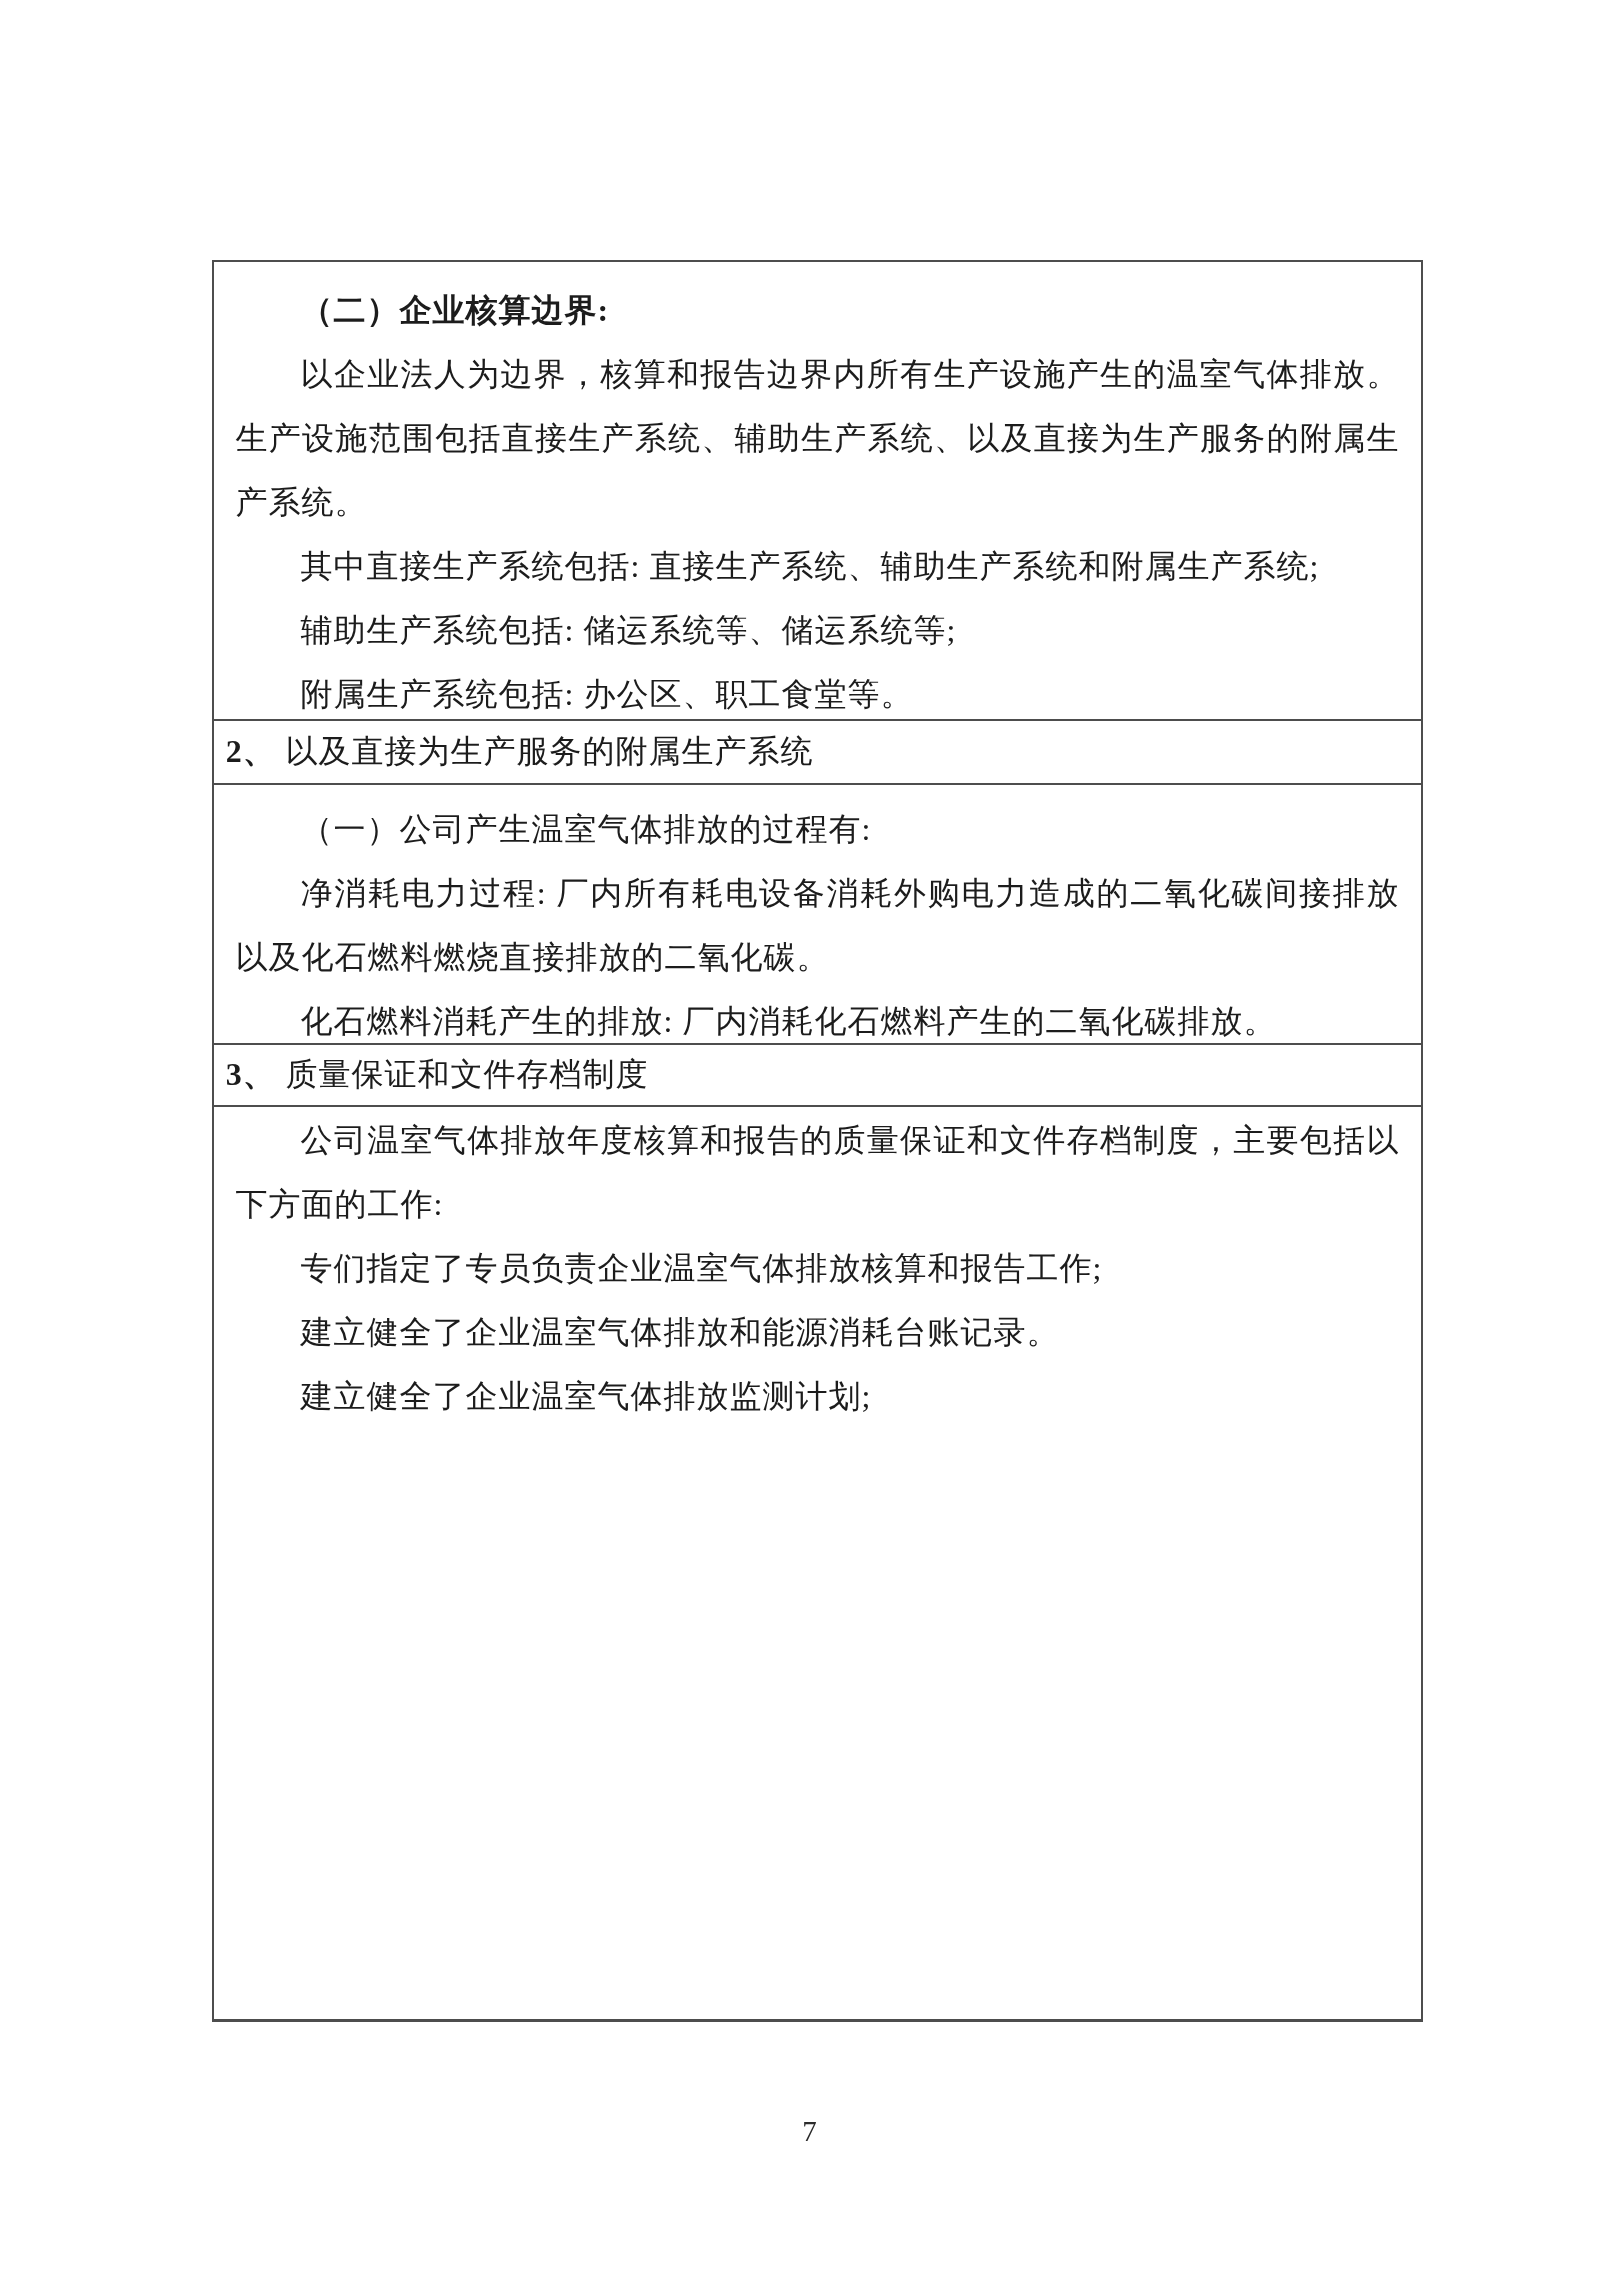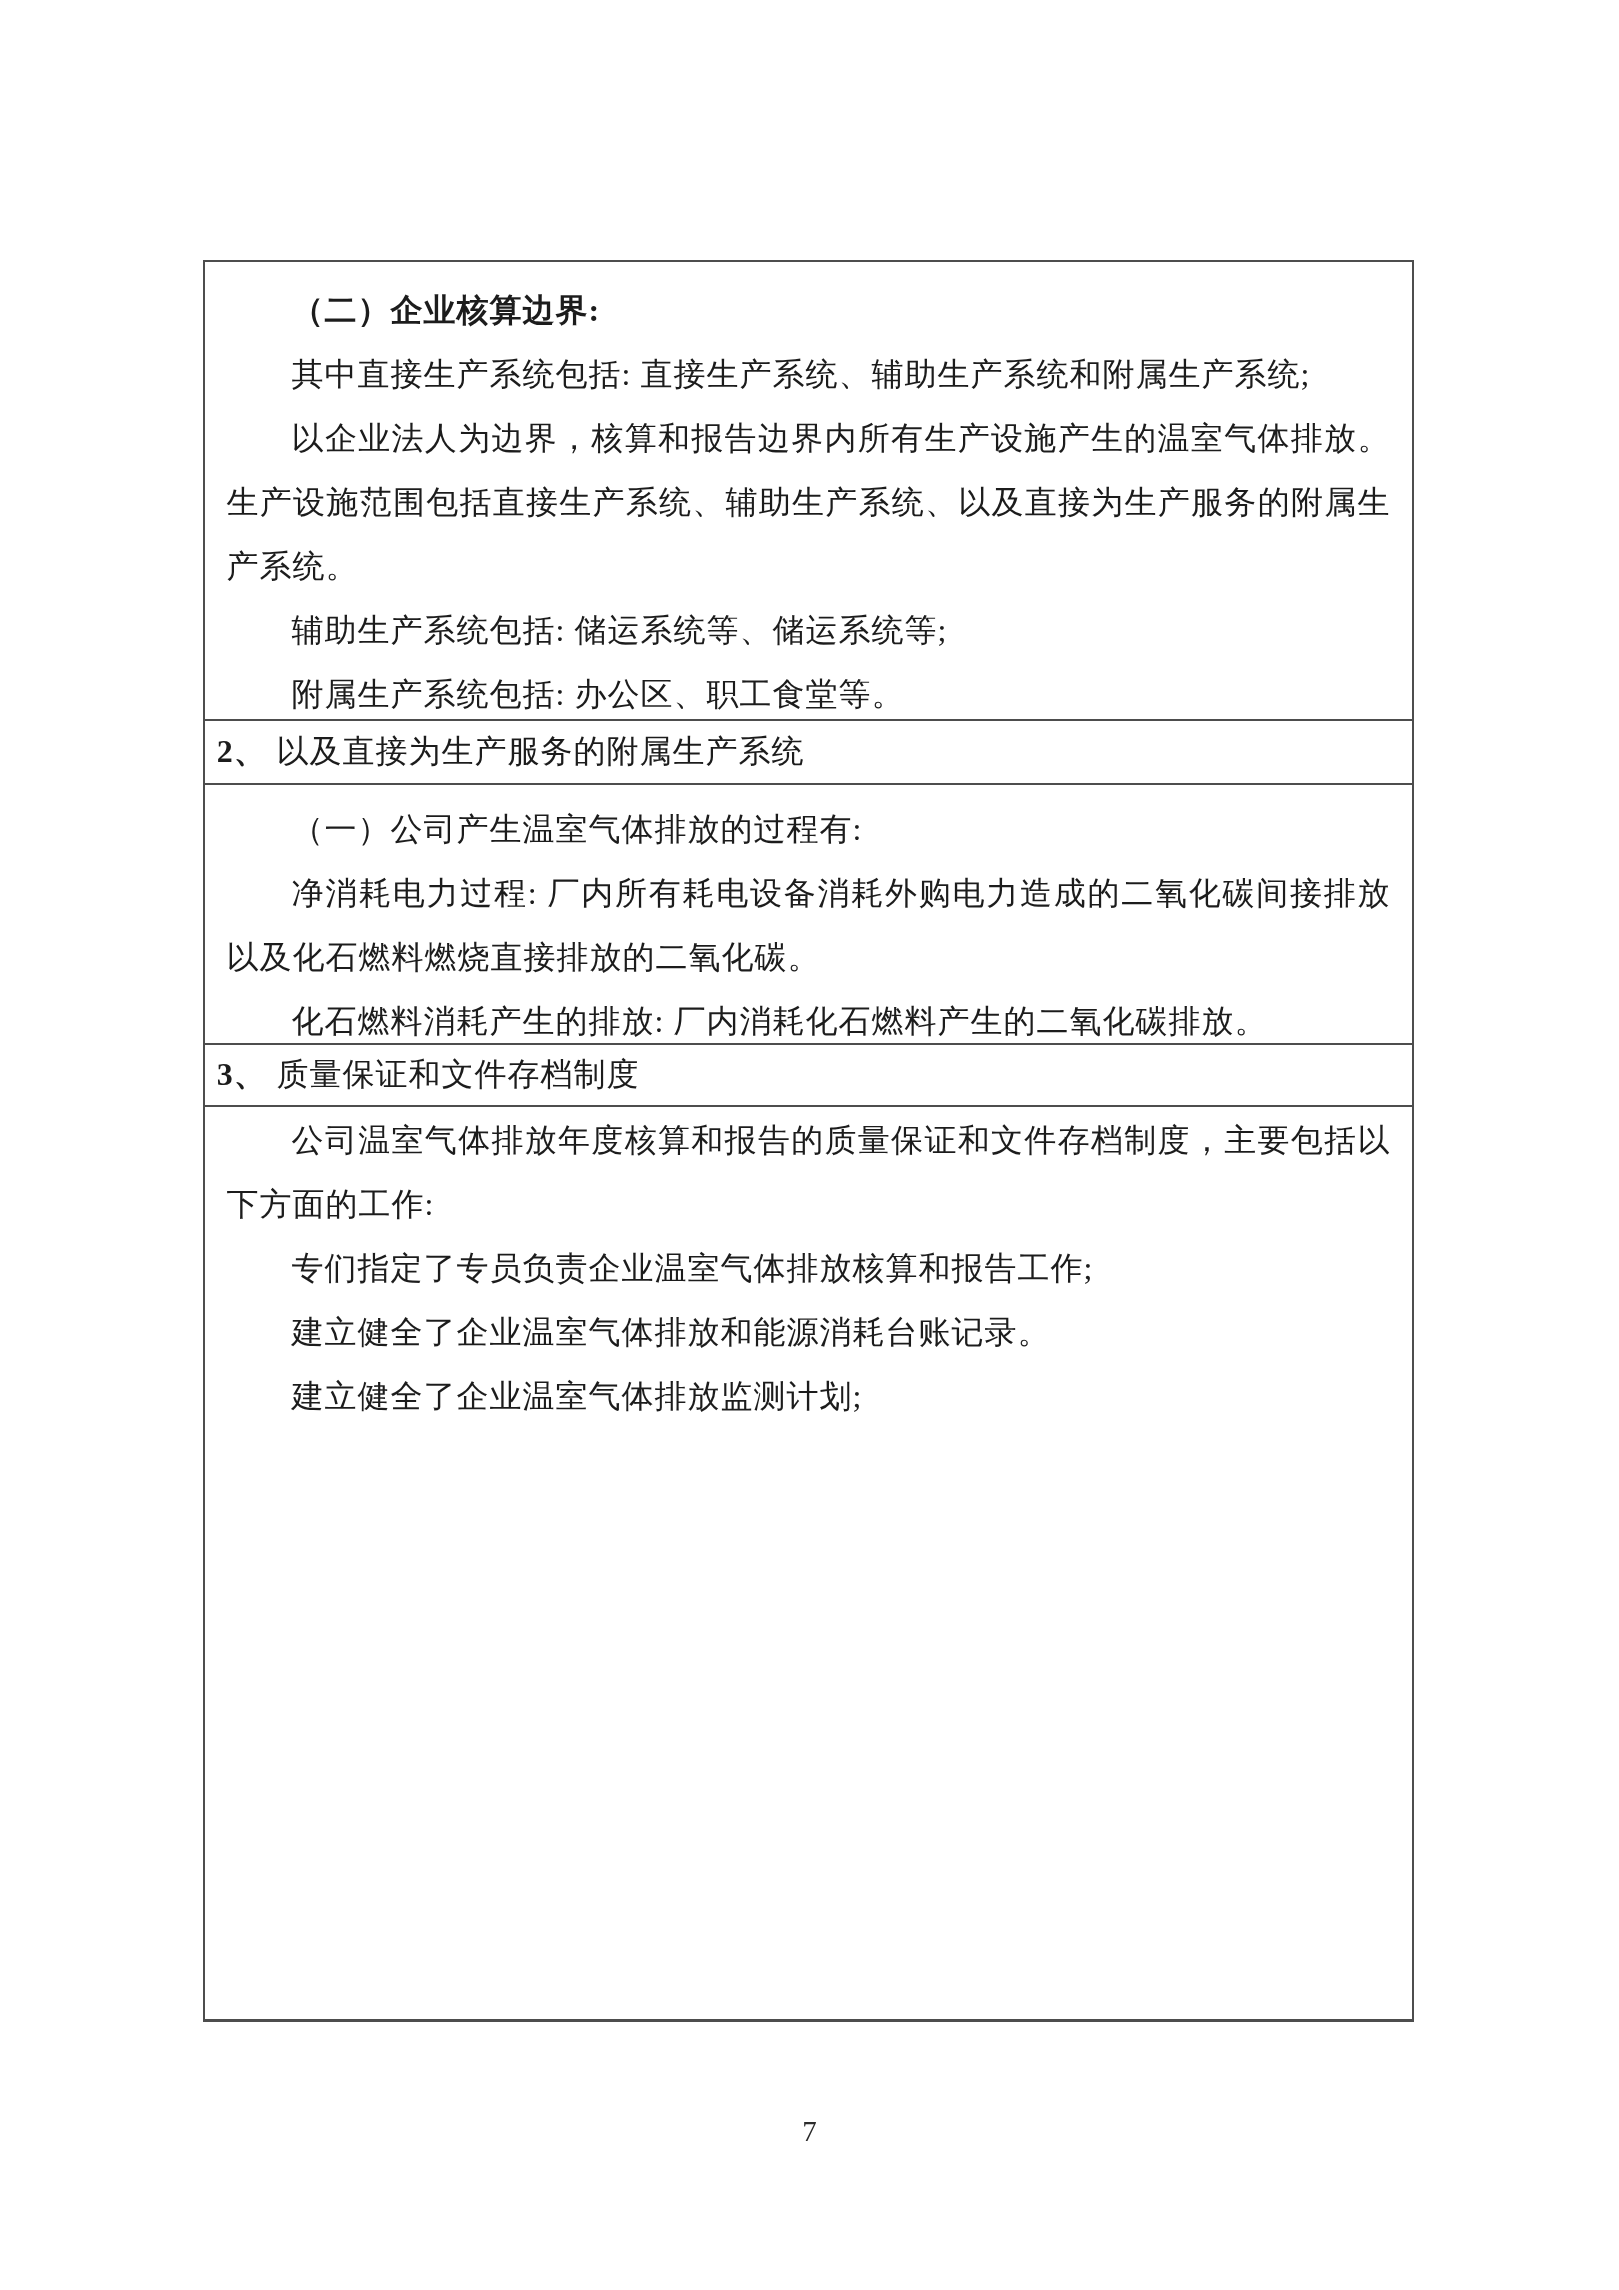--- a/index.html
+++ b/index.html
@@ -11,21 +11,21 @@
     position: relative;
     width: 1619px;
     height: 2291px;
     background: #ffffff;
     font-family: "Liberation Serif", "DejaVu Serif", serif;
     color: #1c1c1c;
     overflow: hidden;
   }
   .doc-table {
     position: absolute;
-    left: 203px;
+    left: 212px;
     top: 260px;
     width: 1211px;
     height: 1762px;
     box-sizing: border-box;
     border: 2px solid #4d4d4d;
     border-bottom-width: 3.9px;
     background: #ffffff;
   }
   .trow {
     box-sizing: border-box;
@@ -93,22 +93,22 @@
 </style>
 </head>
 <body>
 
 <div class="page">
 
   <div class="doc-table">
 
     <div class="trow cell cell-boundary">
       <p class="section-title">（二）企业核算边界:</p>
+      <p>以企业法人为边界，核算和报告边界内所有生产设施产生的温室气体排放。生产设施范围包括直接生产系统、辅助生产系统、以及直接为生产服务的附属生产系统。</p>
       <p>其中直接生产系统包括: 直接生产系统、辅助生产系统和附属生产系统;</p>
-      <p>以企业法人为边界，核算和报告边界内所有生产设施产生的温室气体排放。生产设施范围包括直接生产系统、辅助生产系统、以及直接为生产服务的附属生产系统。</p>
       <p>辅助生产系统包括: 储运系统等、储运系统等;</p>
       <p>附属生产系统包括: 办公区、职工食堂等。</p>
     </div>
 
     <div class="trow hrow hrow-2">
       <span class="num">2、</span>
       <span>以及直接为生产服务的附属生产系统</span>
     </div>
 
     <div class="trow cell cell-process">

